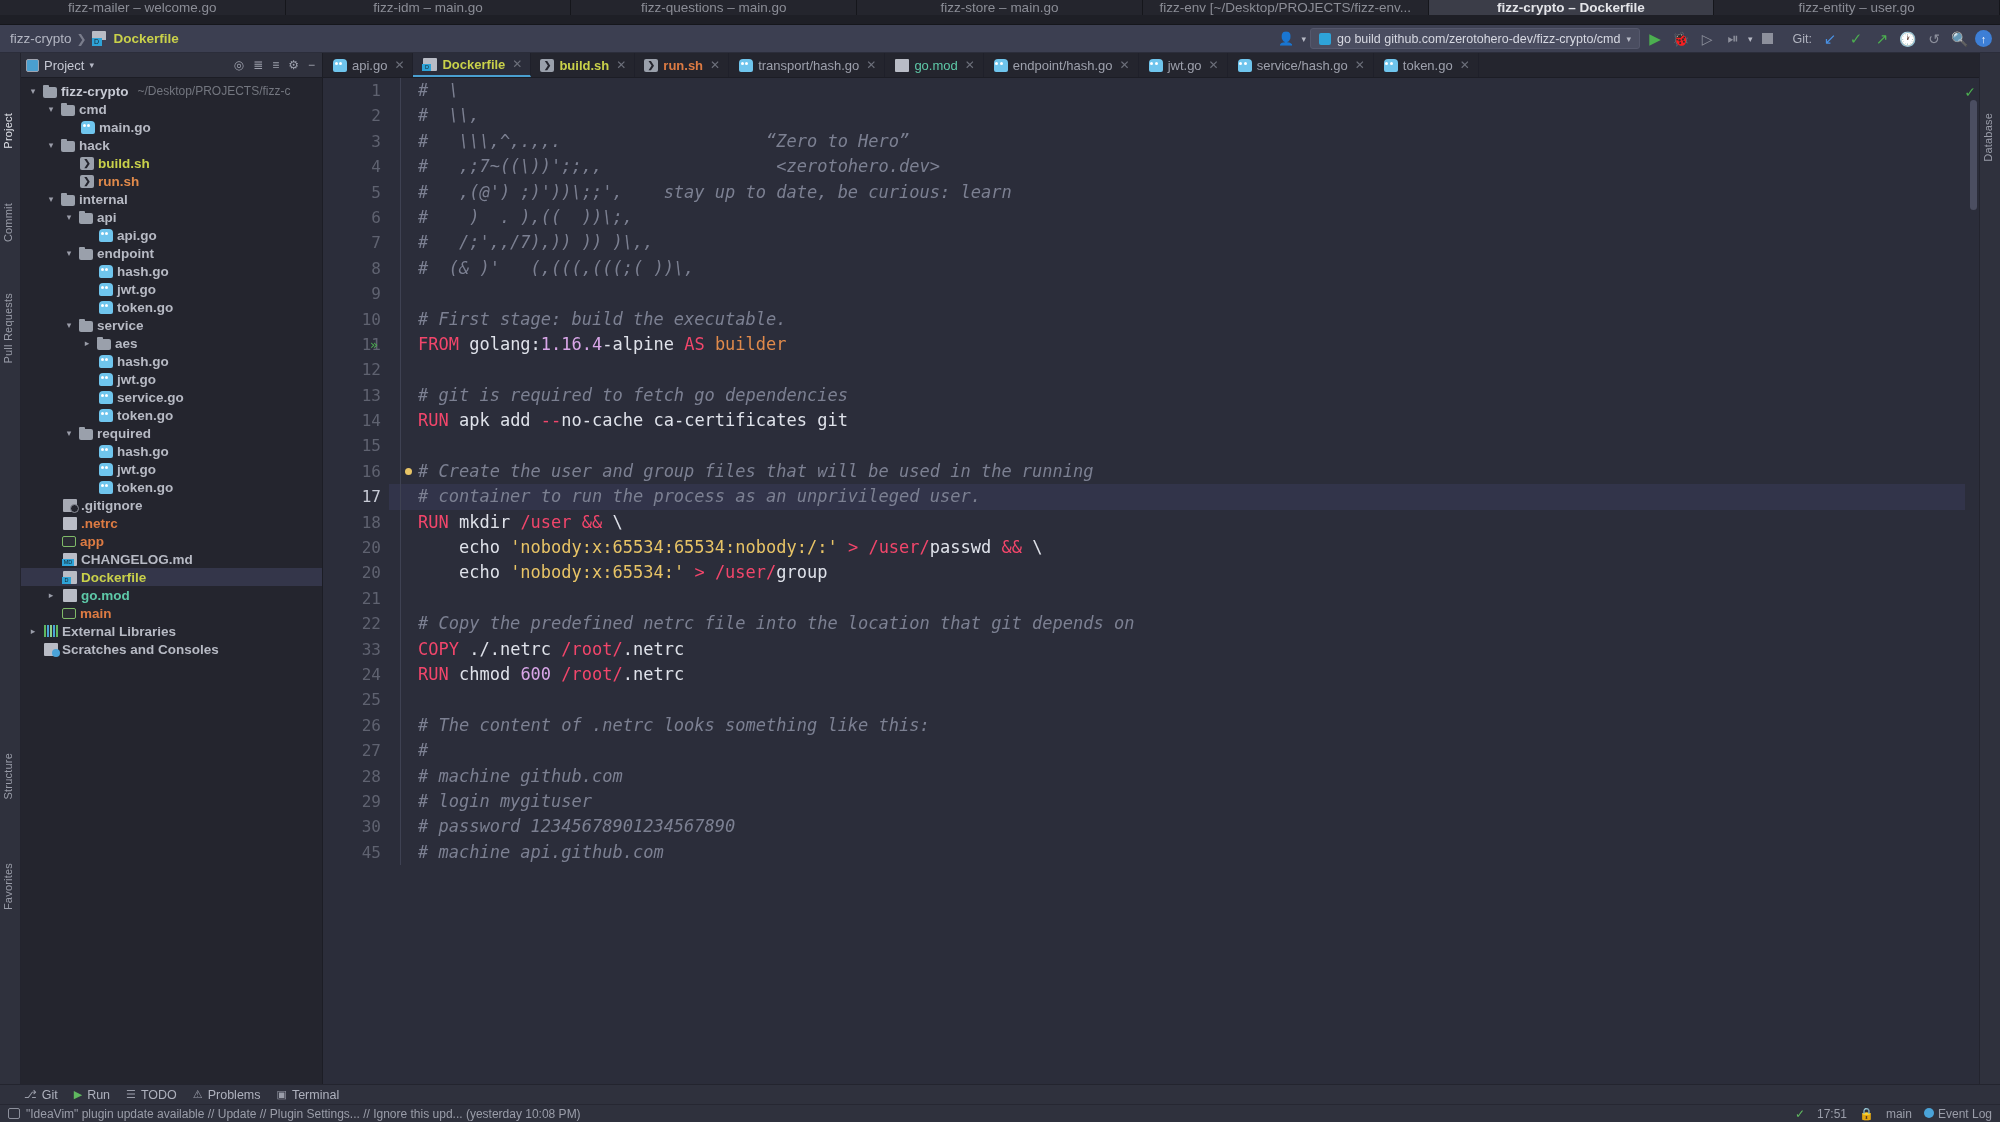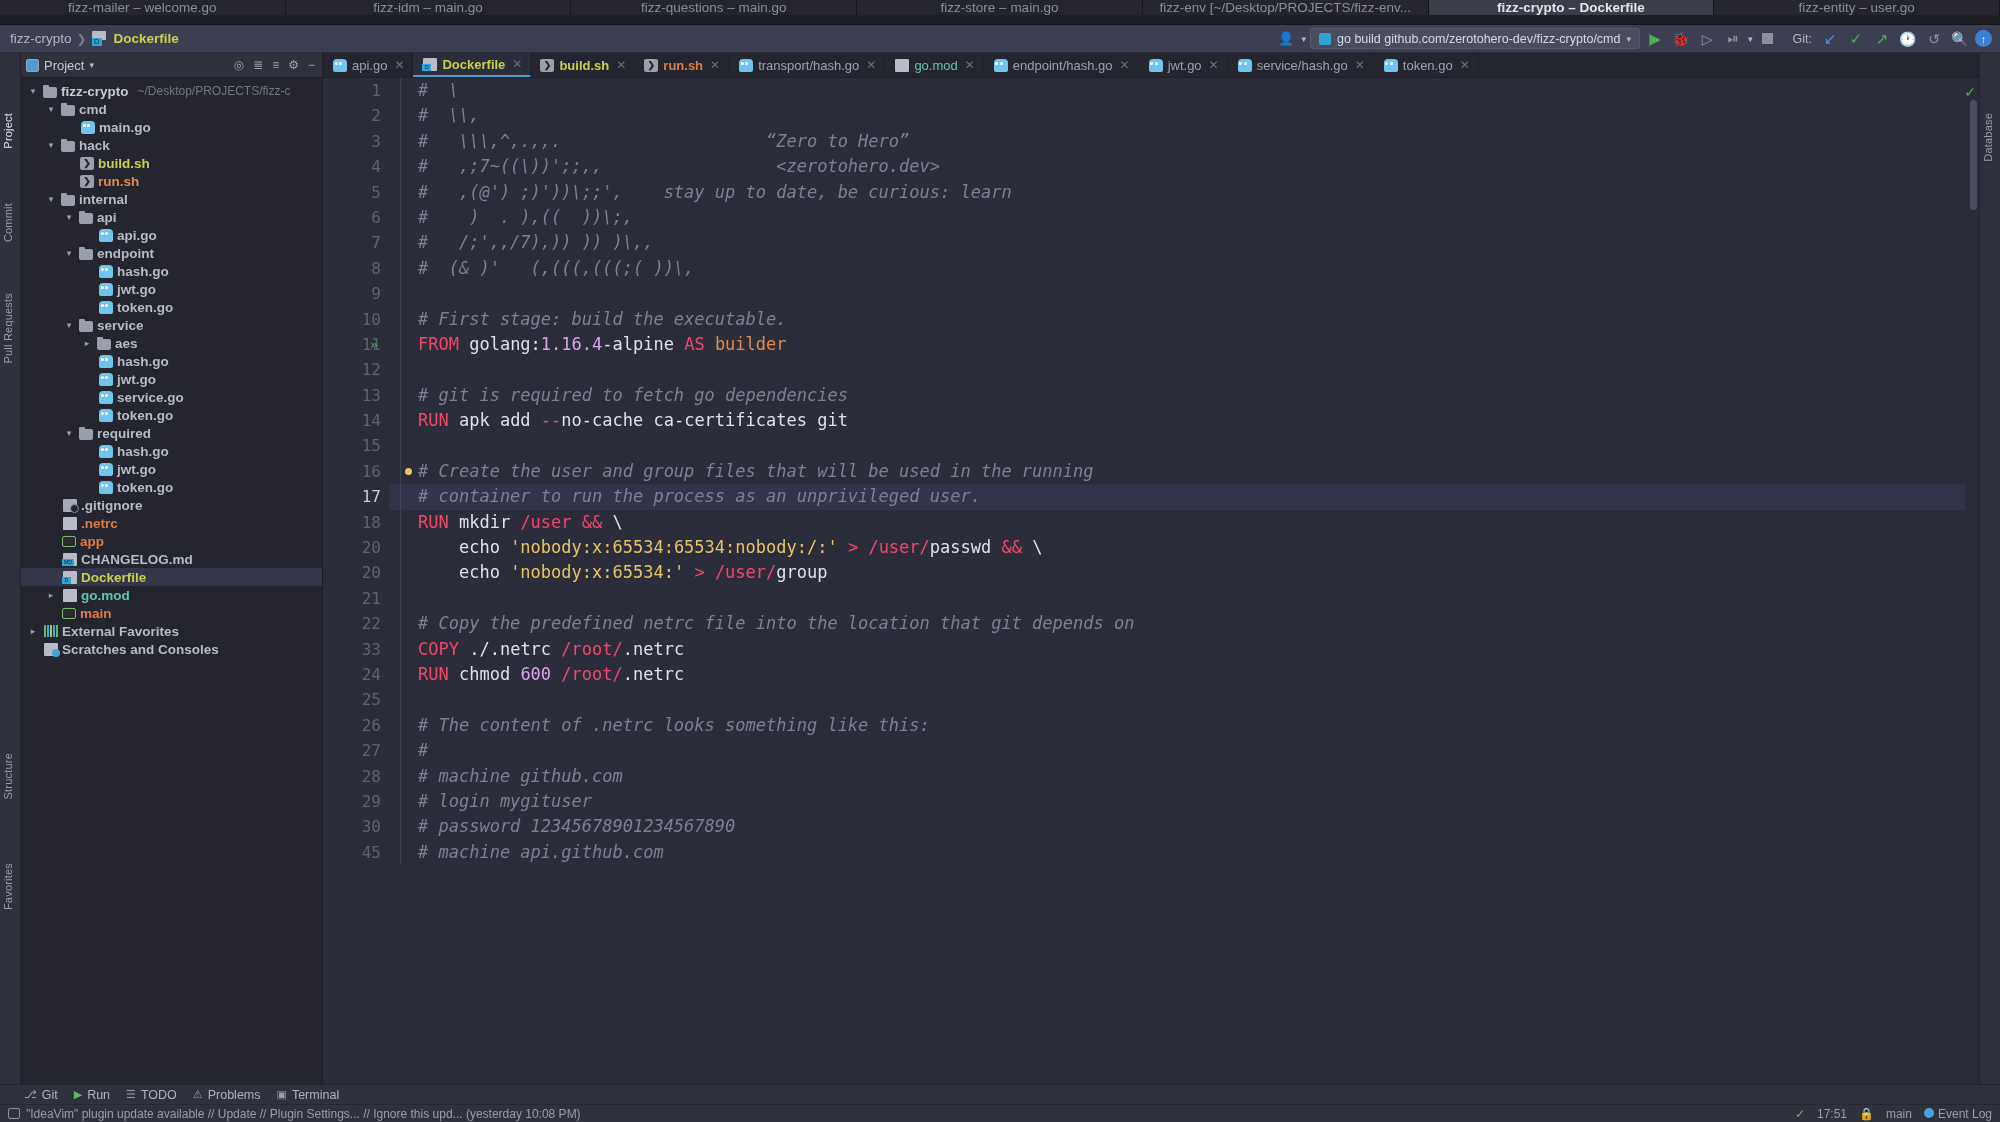--- a/index.html
+++ b/index.html
@@ -437,21 +437,21 @@
         <span class="lbl teal">go.mod</span>
       </div>
       <div class="row" style="padding-left: 24px;">
         <span class="arrow none">▸</span>
         <span class="ic ic-exe"></span>
         <span class="lbl orange2">main</span>
       </div>
       <div class="row" style="padding-left: 6px;">
         <span class="arrow">▸</span>
         <span class="ic ic-lib"></span>
-        <span class="lbl ">External Favorites</span>
+        <span class="lbl ">External Libraries</span>
       </div>
       <div class="row" style="padding-left: 6px;">
         <span class="arrow none">▸</span>
         <span class="ic ic-scr"></span>
         <span class="lbl ">Scratches and Consoles</span>
       </div>
     </div>
 </div>
 
 <div class="editor-wrap">

